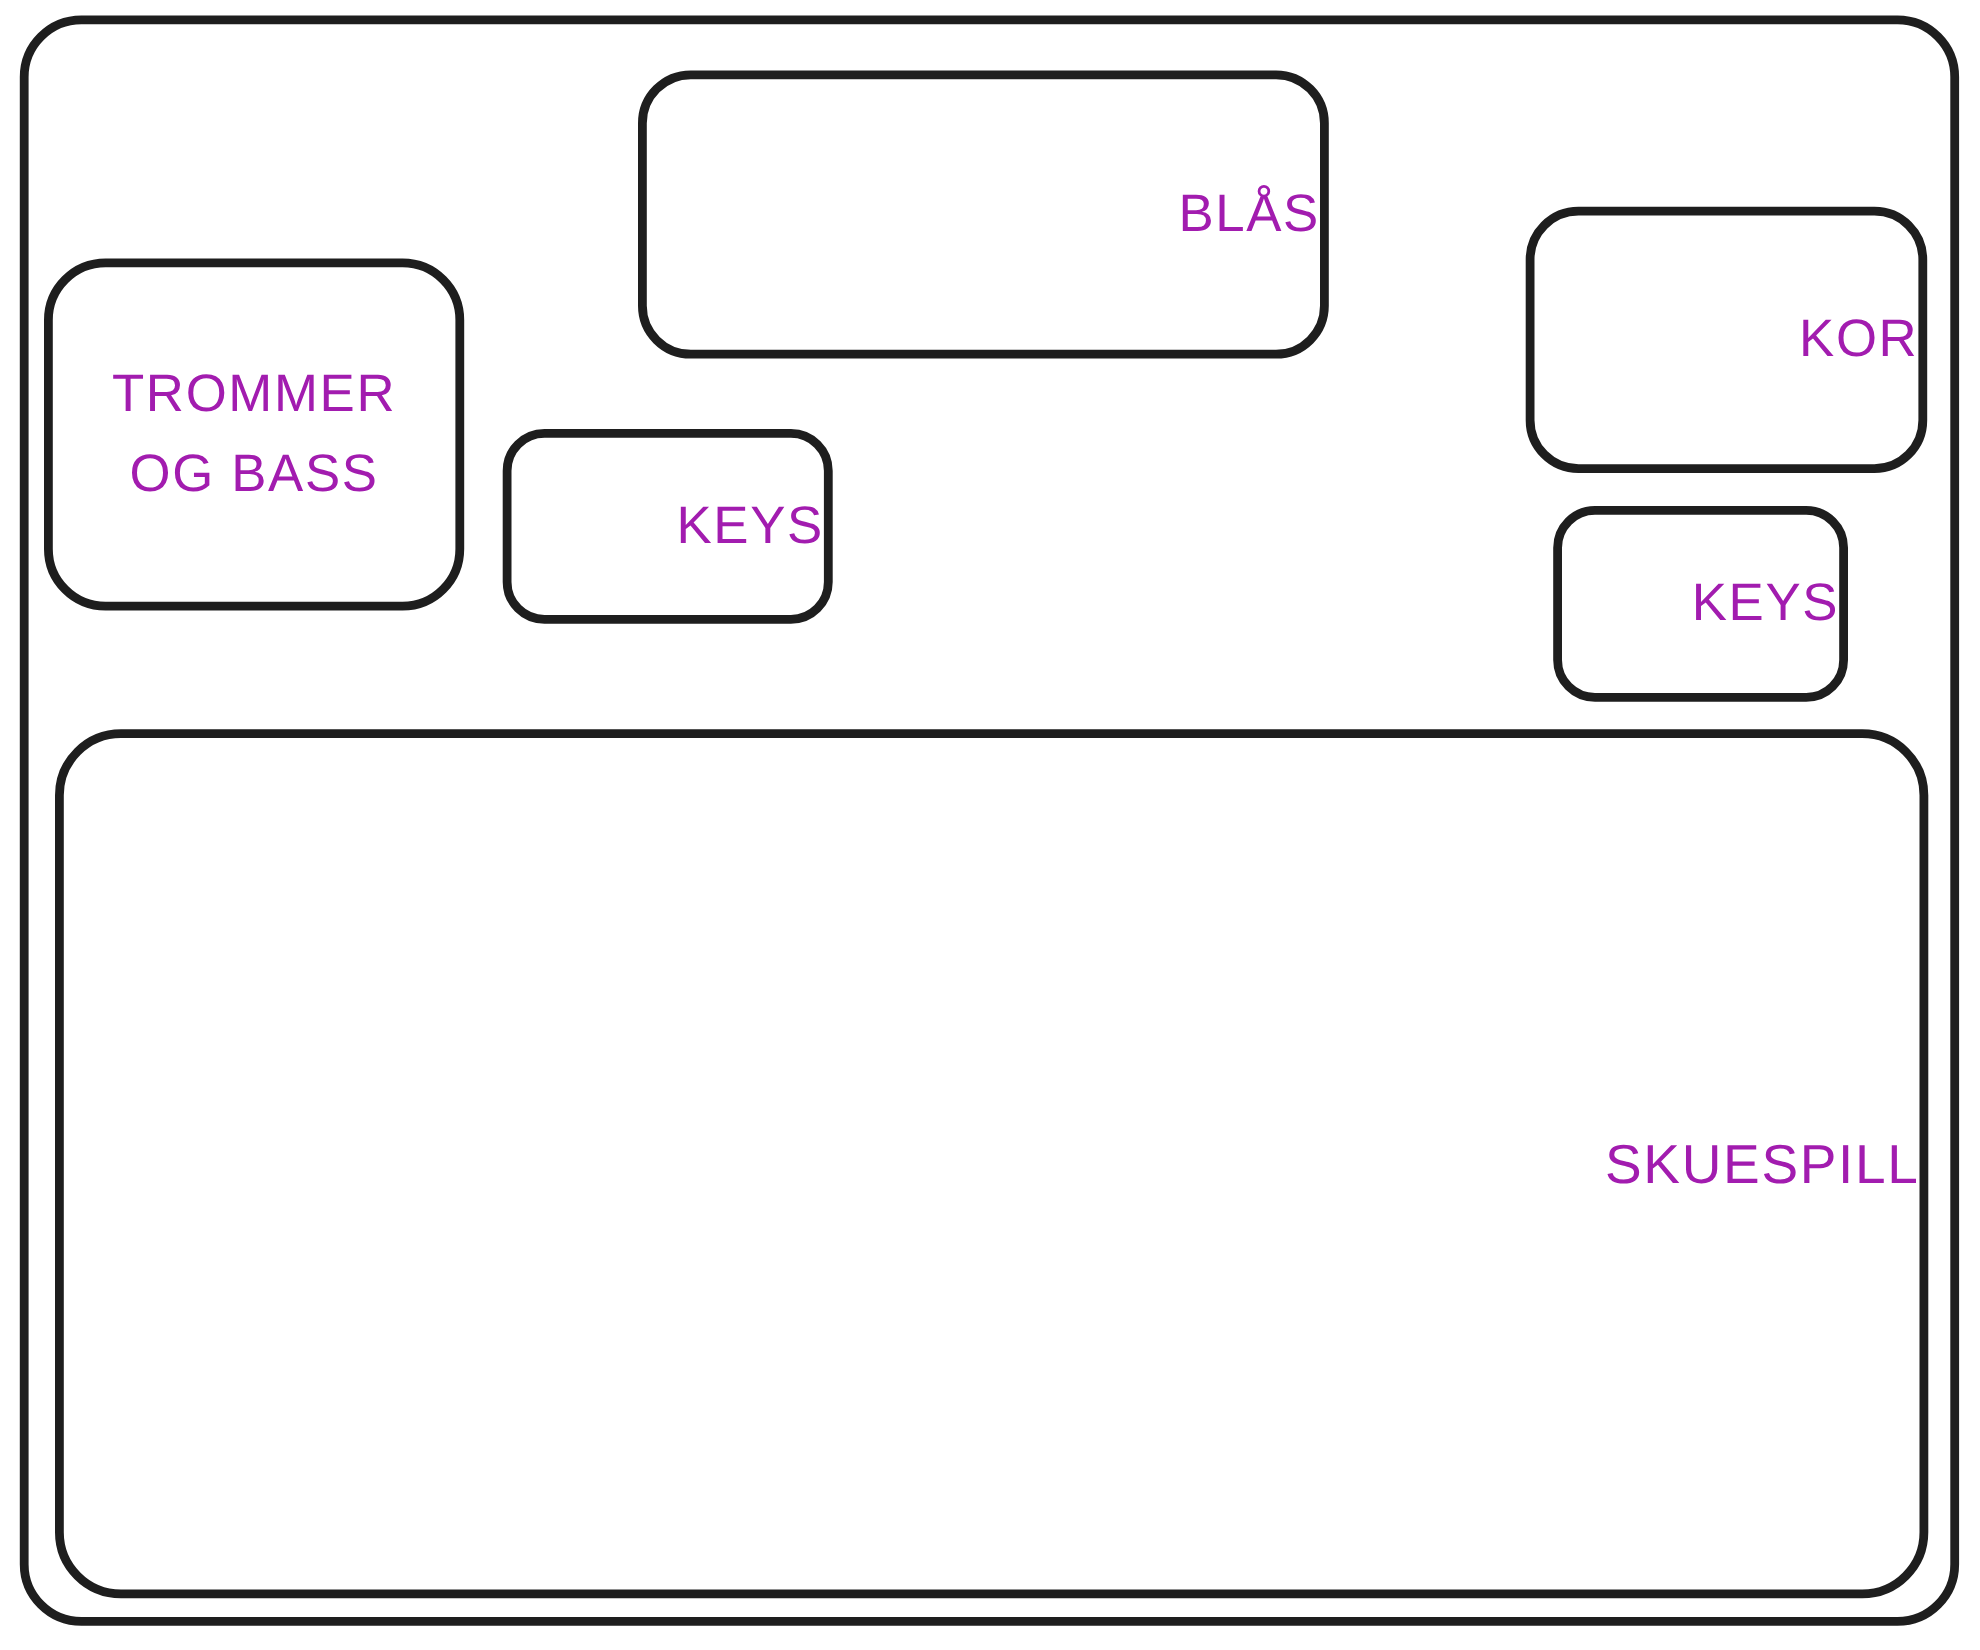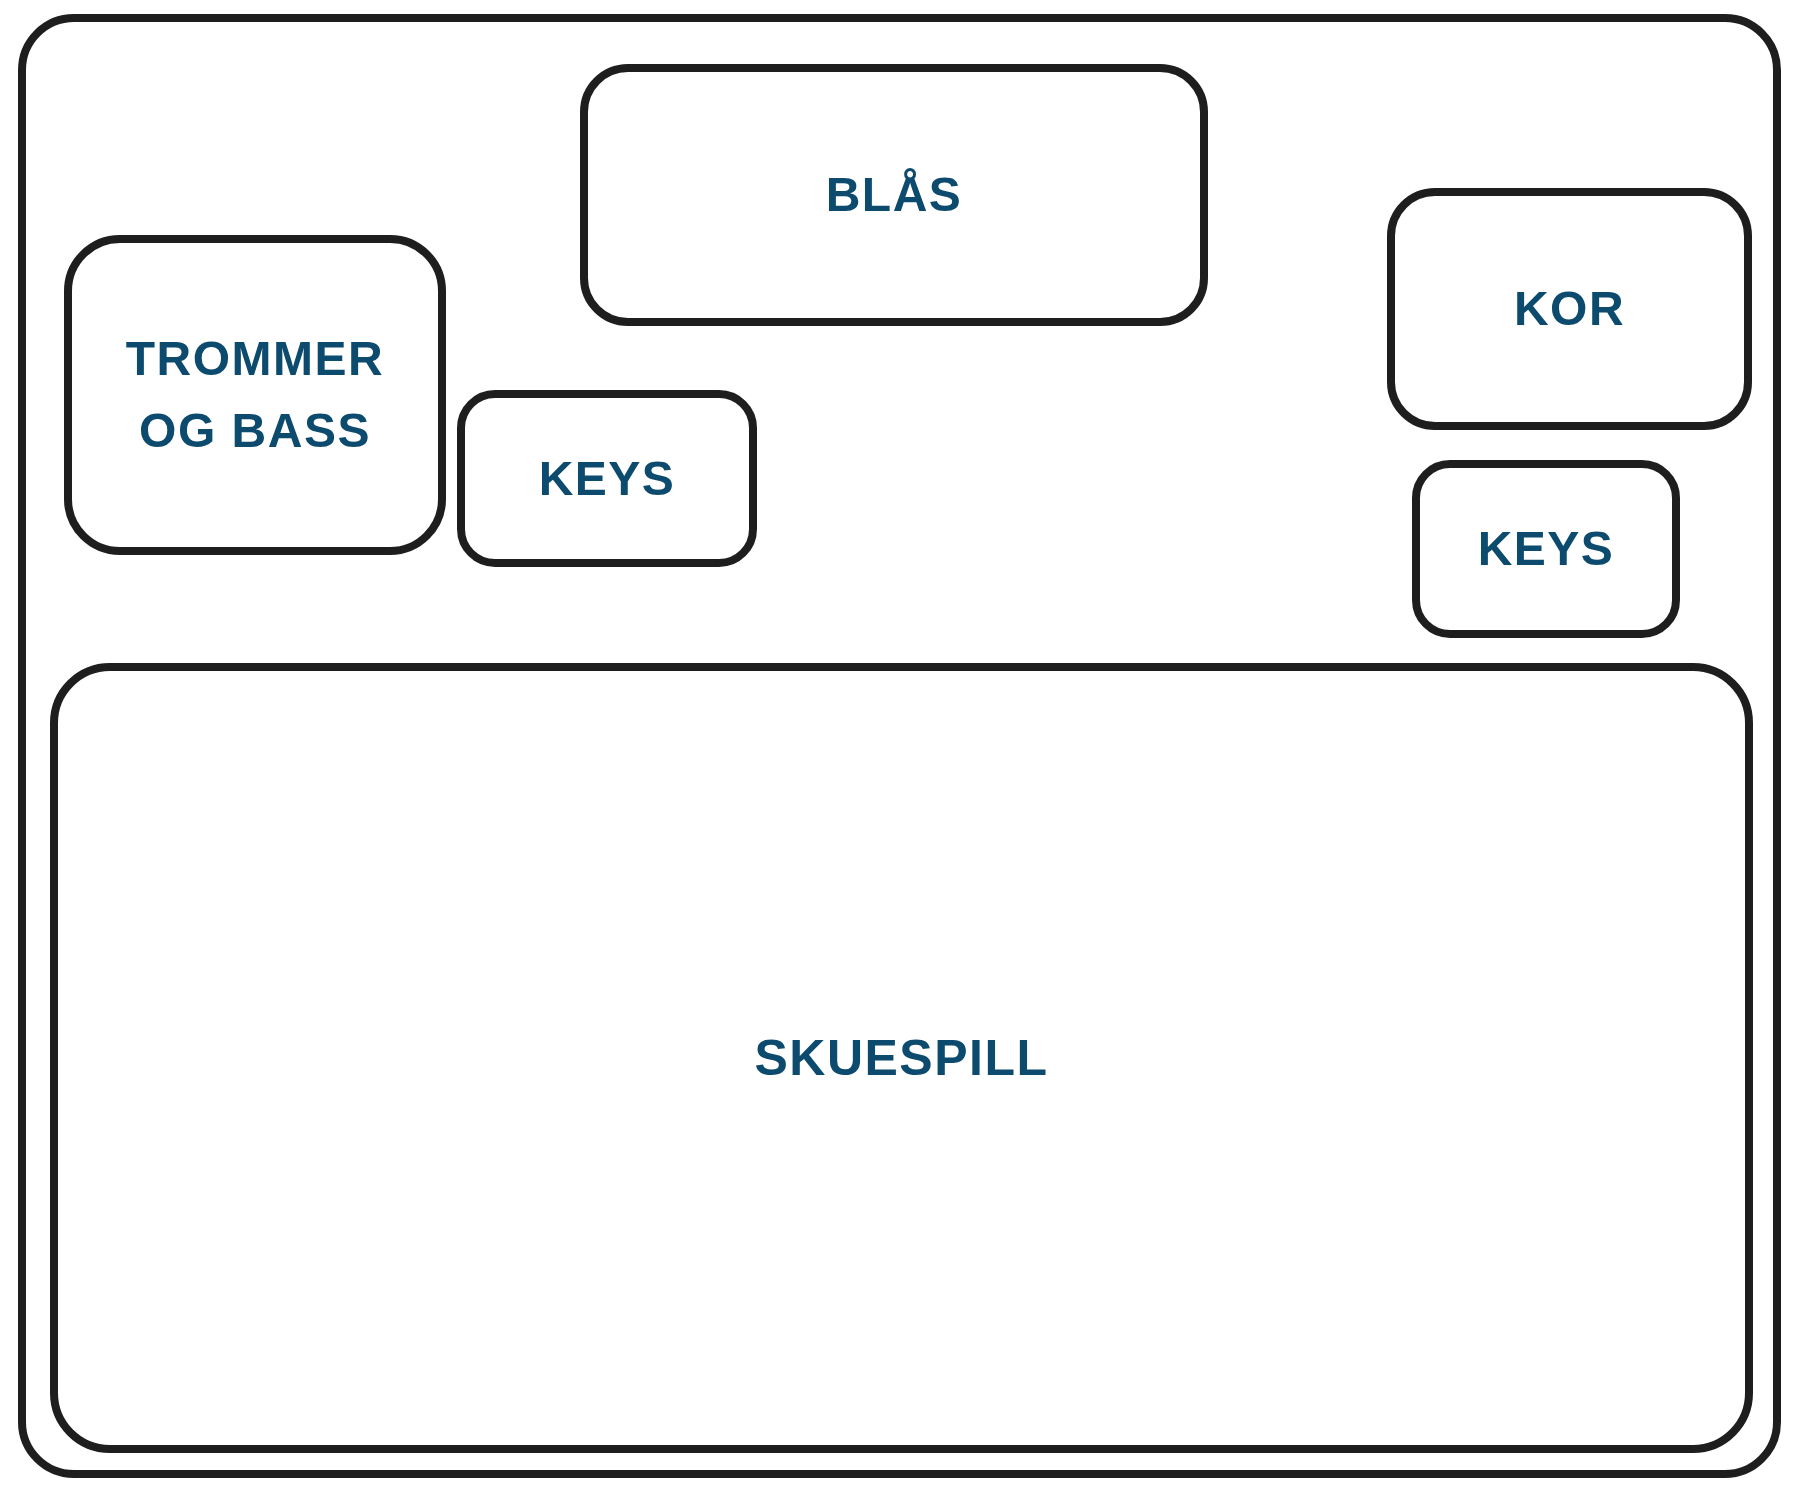--- a/index.html
+++ b/index.html
@@ -15,39 +15,38 @@
     font-family: "Liberation Sans", "DejaVu Sans", sans-serif;
     color: #1e1e1e;
   }
   .zone {
     position: absolute;
     box-sizing: border-box;
     border: 8px solid #1e1e1e;
     background: #ffffff;
     display: flex;
     align-items: center;
-    justify-content: center;
+    justify-content: flex-end;
     text-align: center;
     font-size: 48px;
     letter-spacing: 1.5px;
     line-height: 1.5;
-    color: #0c4a6e;
-    font-weight: bold;
+    color: #a21caf;
   }
   .stage-outline {
     position: absolute;
     box-sizing: border-box;
     left: 18px; top: 14px;
     width: 1763px; height: 1464px;
     border: 8px solid #1e1e1e;
     border-radius: 56px;
     background: #ffffff;
   }
   .zone-blas      { left: 580px;  top: 64px;  width: 628px;  height: 262px; border-radius: 48px; }
-  .zone-trommer   { left: 40px;   top: 235px; width: 382px;  height: 320px; border-radius: 56px; padding: 0 24px; margin-left: 24px; }
+  .zone-trommer   { left: 40px;   top: 235px; width: 382px;  height: 320px; border-radius: 56px; padding: 0 24px; }
   .zone-keys-left { left: 457px;  top: 390px; width: 300px;  height: 177px; border-radius: 38px; }
   .zone-gitar     { left: 1025px; top: 400px; width: 225px;  height: 173px; border-radius: 38px; }
   .zone-kor       { left: 1387px; top: 188px; width: 365px;  height: 242px; border-radius: 48px; }
   .zone-keys-right{ left: 1412px; top: 460px; width: 268px;  height: 178px; border-radius: 38px; }
   .zone-skuespill { left: 50px;   top: 663px; width: 1703px; height: 790px; border-radius: 60px; font-size: 50px; }
 </style>
 </head>
 <body>
 
 <div class="canvas">

